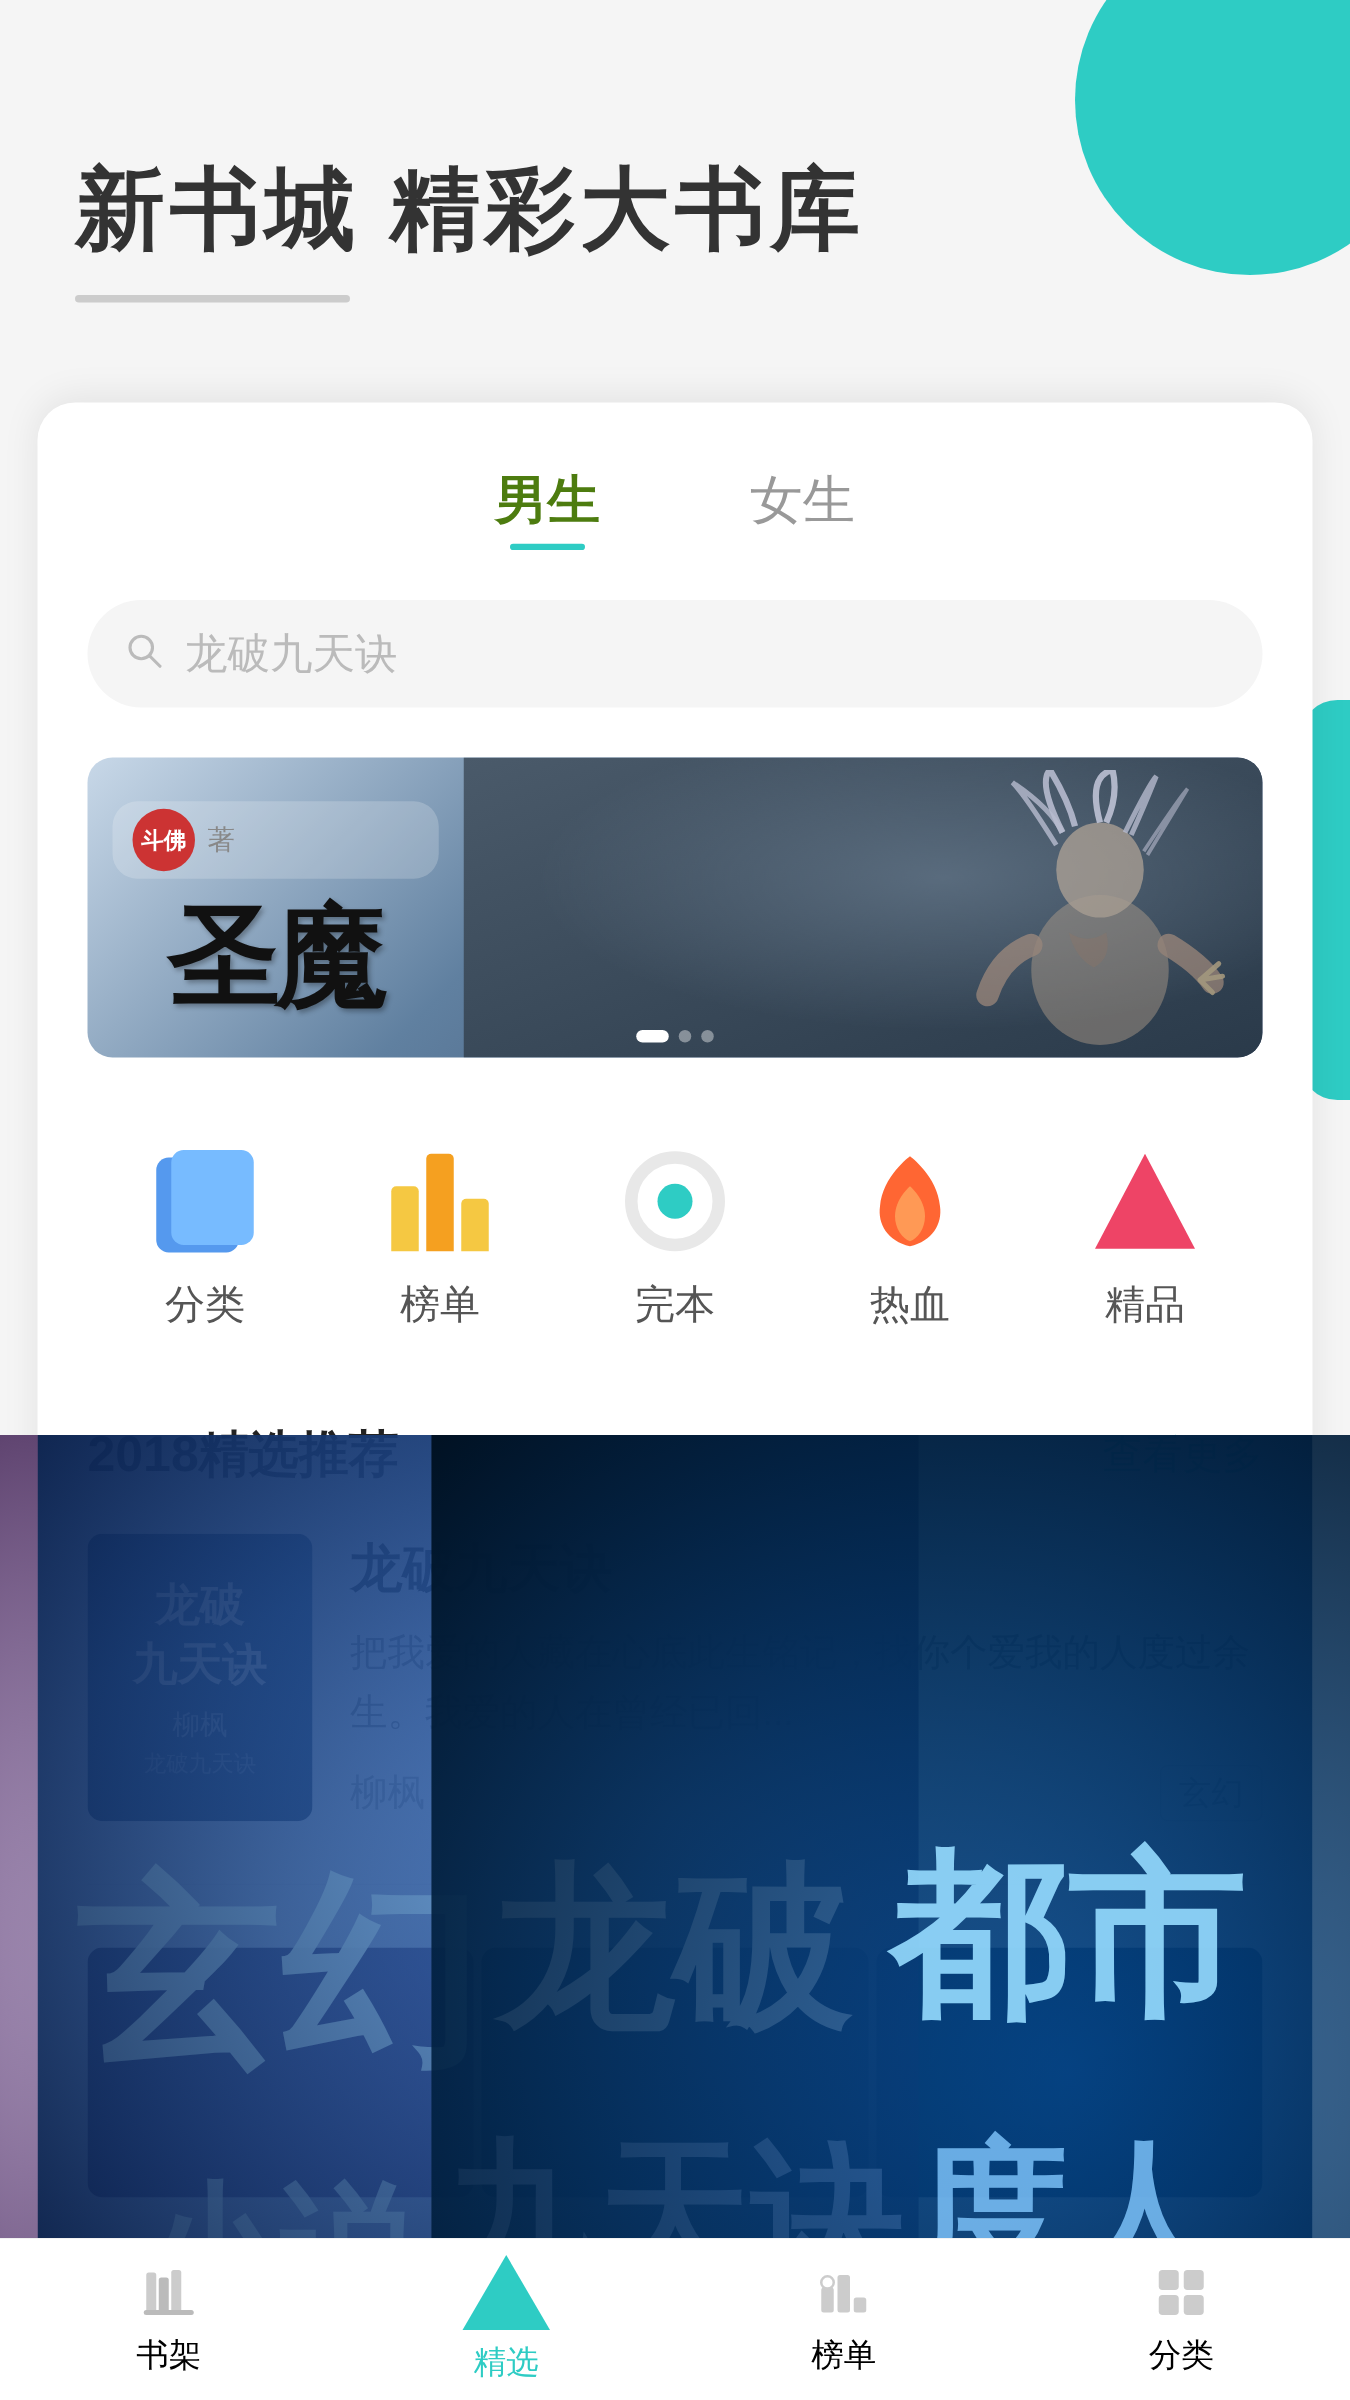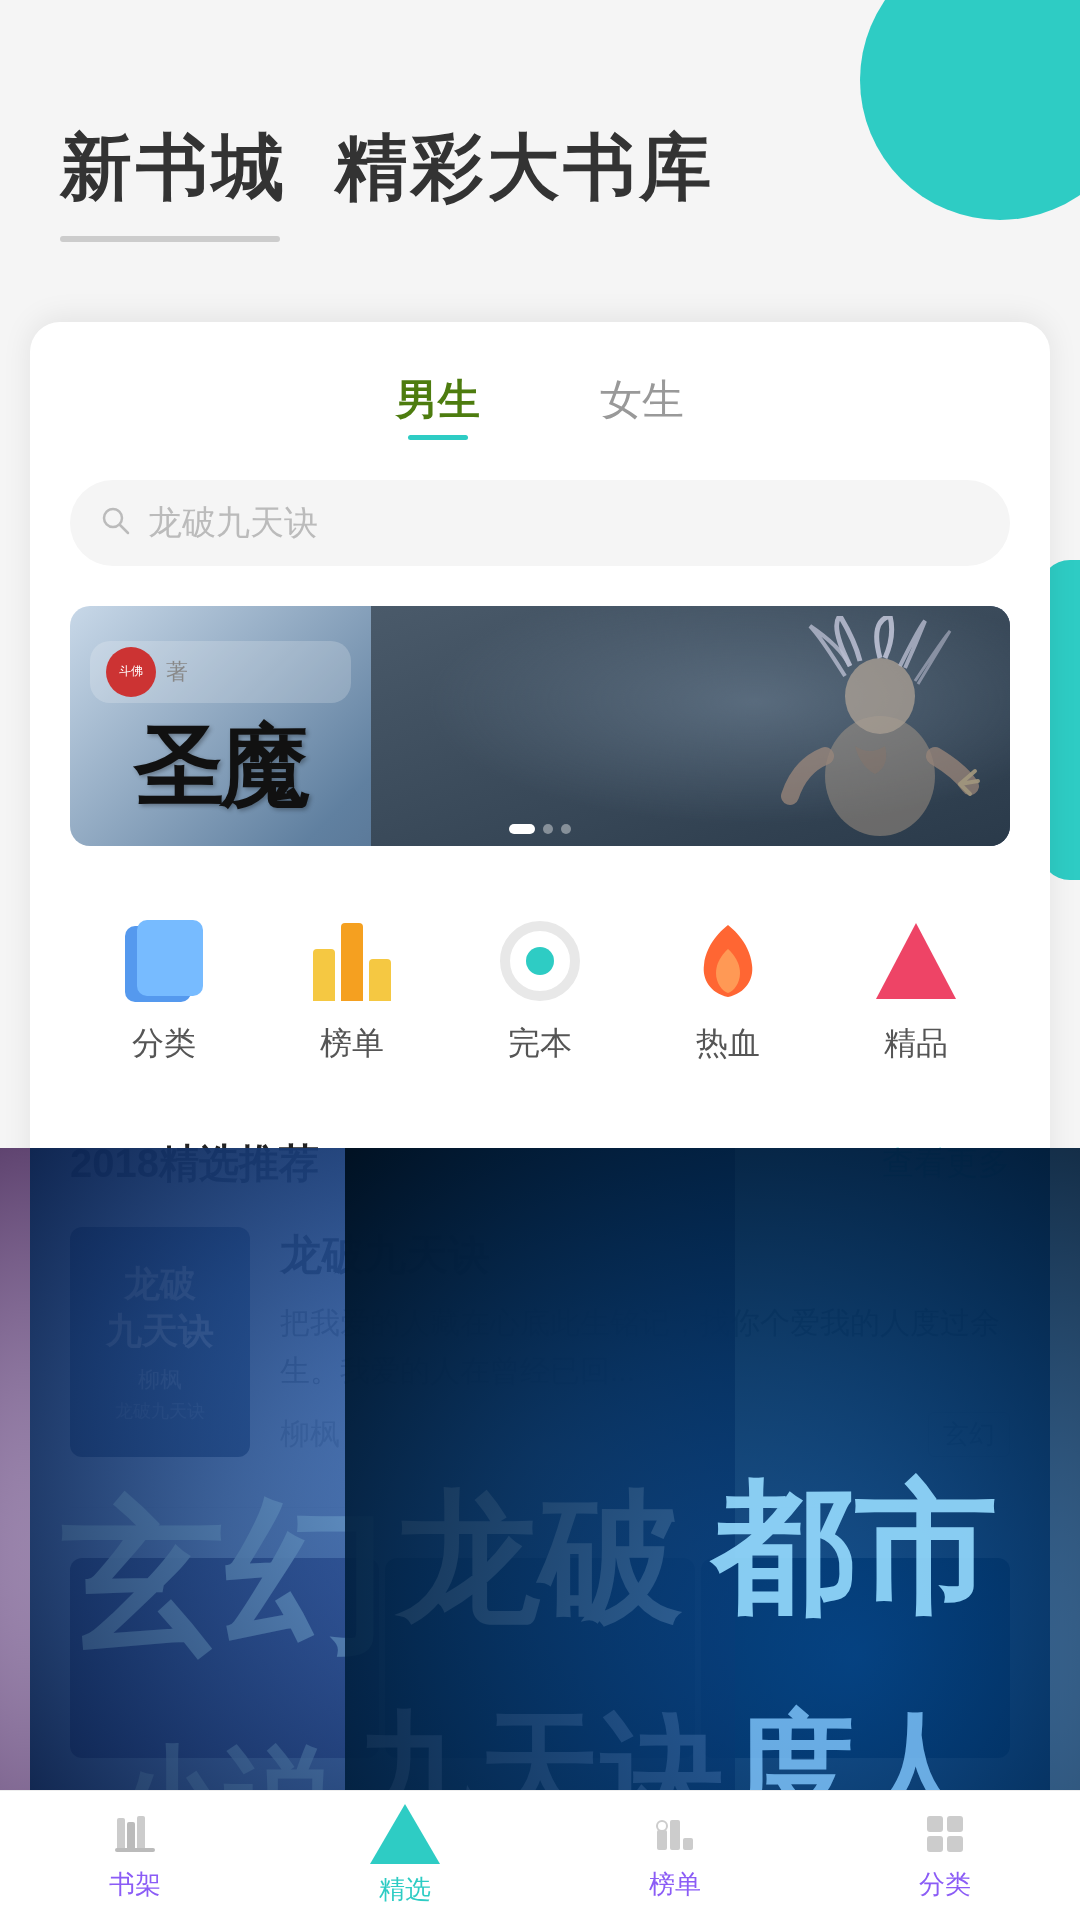--- a/index.html
+++ b/index.html
@@ -42,21 +42,20 @@
       position: relative;
       padding: 120px 60px 40px 60px;
       z-index: 1;
     }
 
     .header-title {
       font-size: 72px;
       font-weight: 700;
       color: #333;
       letter-spacing: 4px;
-      font-family: Liberation Mono, monospace;
     }
 
     .header-underline {
       width: 220px;
       height: 6px;
       background: #ccc;
       border-radius: 3px;
       margin-top: 20px;
     }
 
@@ -319,21 +318,21 @@
     .nav-icon {
       width: 50px;
       height: 50px;
       display: flex;
       align-items: center;
       justify-content: center;
     }
 
     .nav-label {
       font-size: 26px;
-      color: #8b5cf6;
+      color: #000000;
     }
 
     .nav-label.active-label {
       color: #2eccc4;
     }
 
     
     .featured-cover-content {
       background: linear-gradient(160deg, #1a3a5a 0%, #2a5a8a 50%, #1a2a4a 100%);
       display: flex;
@@ -467,21 +466,21 @@
       </svg>
     </div>
     <span class="search-placeholder">龙破九天诀</span>
   </div>
 
   <div class="banner">
     <div class="banner-content-wrapper">
       <div class="banner-left">
         <div class="banner-author-badge">
           <div class="banner-circle-badge">
-            <span style="font-size:12px;font-weight:400;">斗佛</span>
+            <span style="font-size:18px;font-weight:700;">斗佛</span>
           </div>
           <span style="font-size:22px;color:#888;">著</span>
         </div>
         <div class="banner-big-char">
           <span style="display:block;font-size:90px;font-weight:900;color:#111;font-family:'STKaiti',serif;line-height:1;letter-spacing:-4px;">圣魔</span>
         </div>
       </div>
       <div class="warrior-art">
 
         <svg class="warrior-svg" viewBox="0 0 240 220" fill="none">

